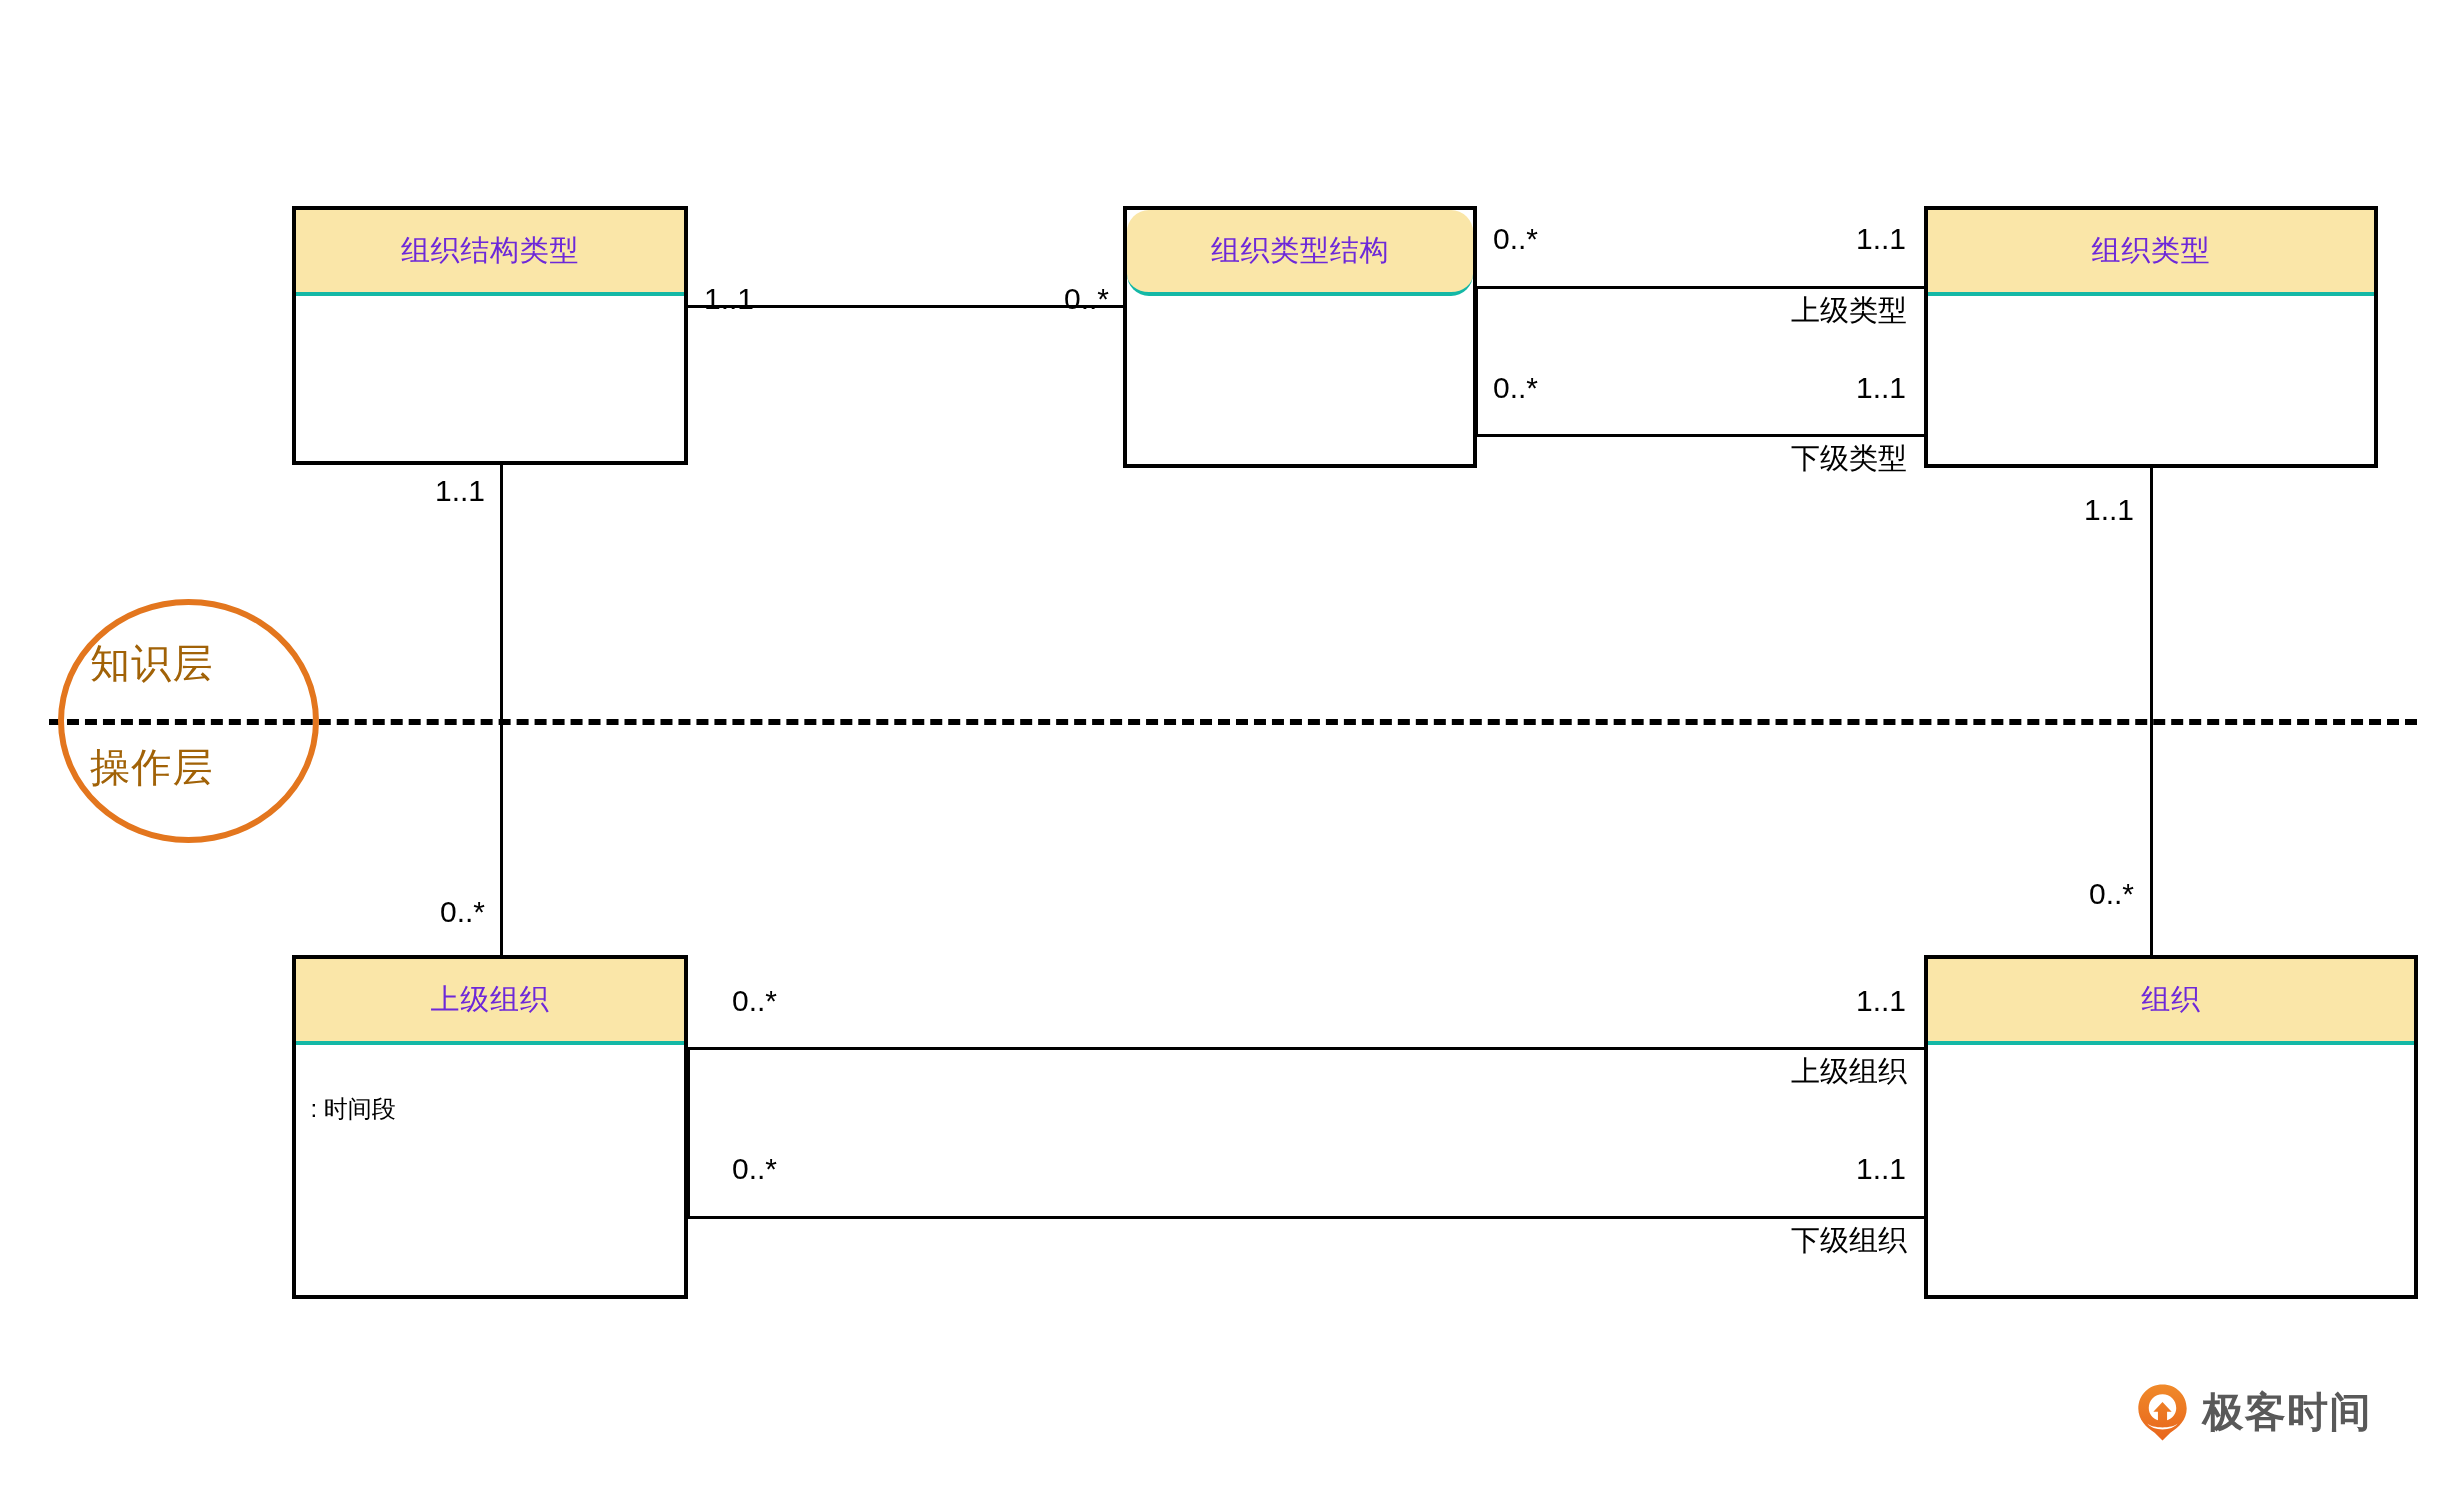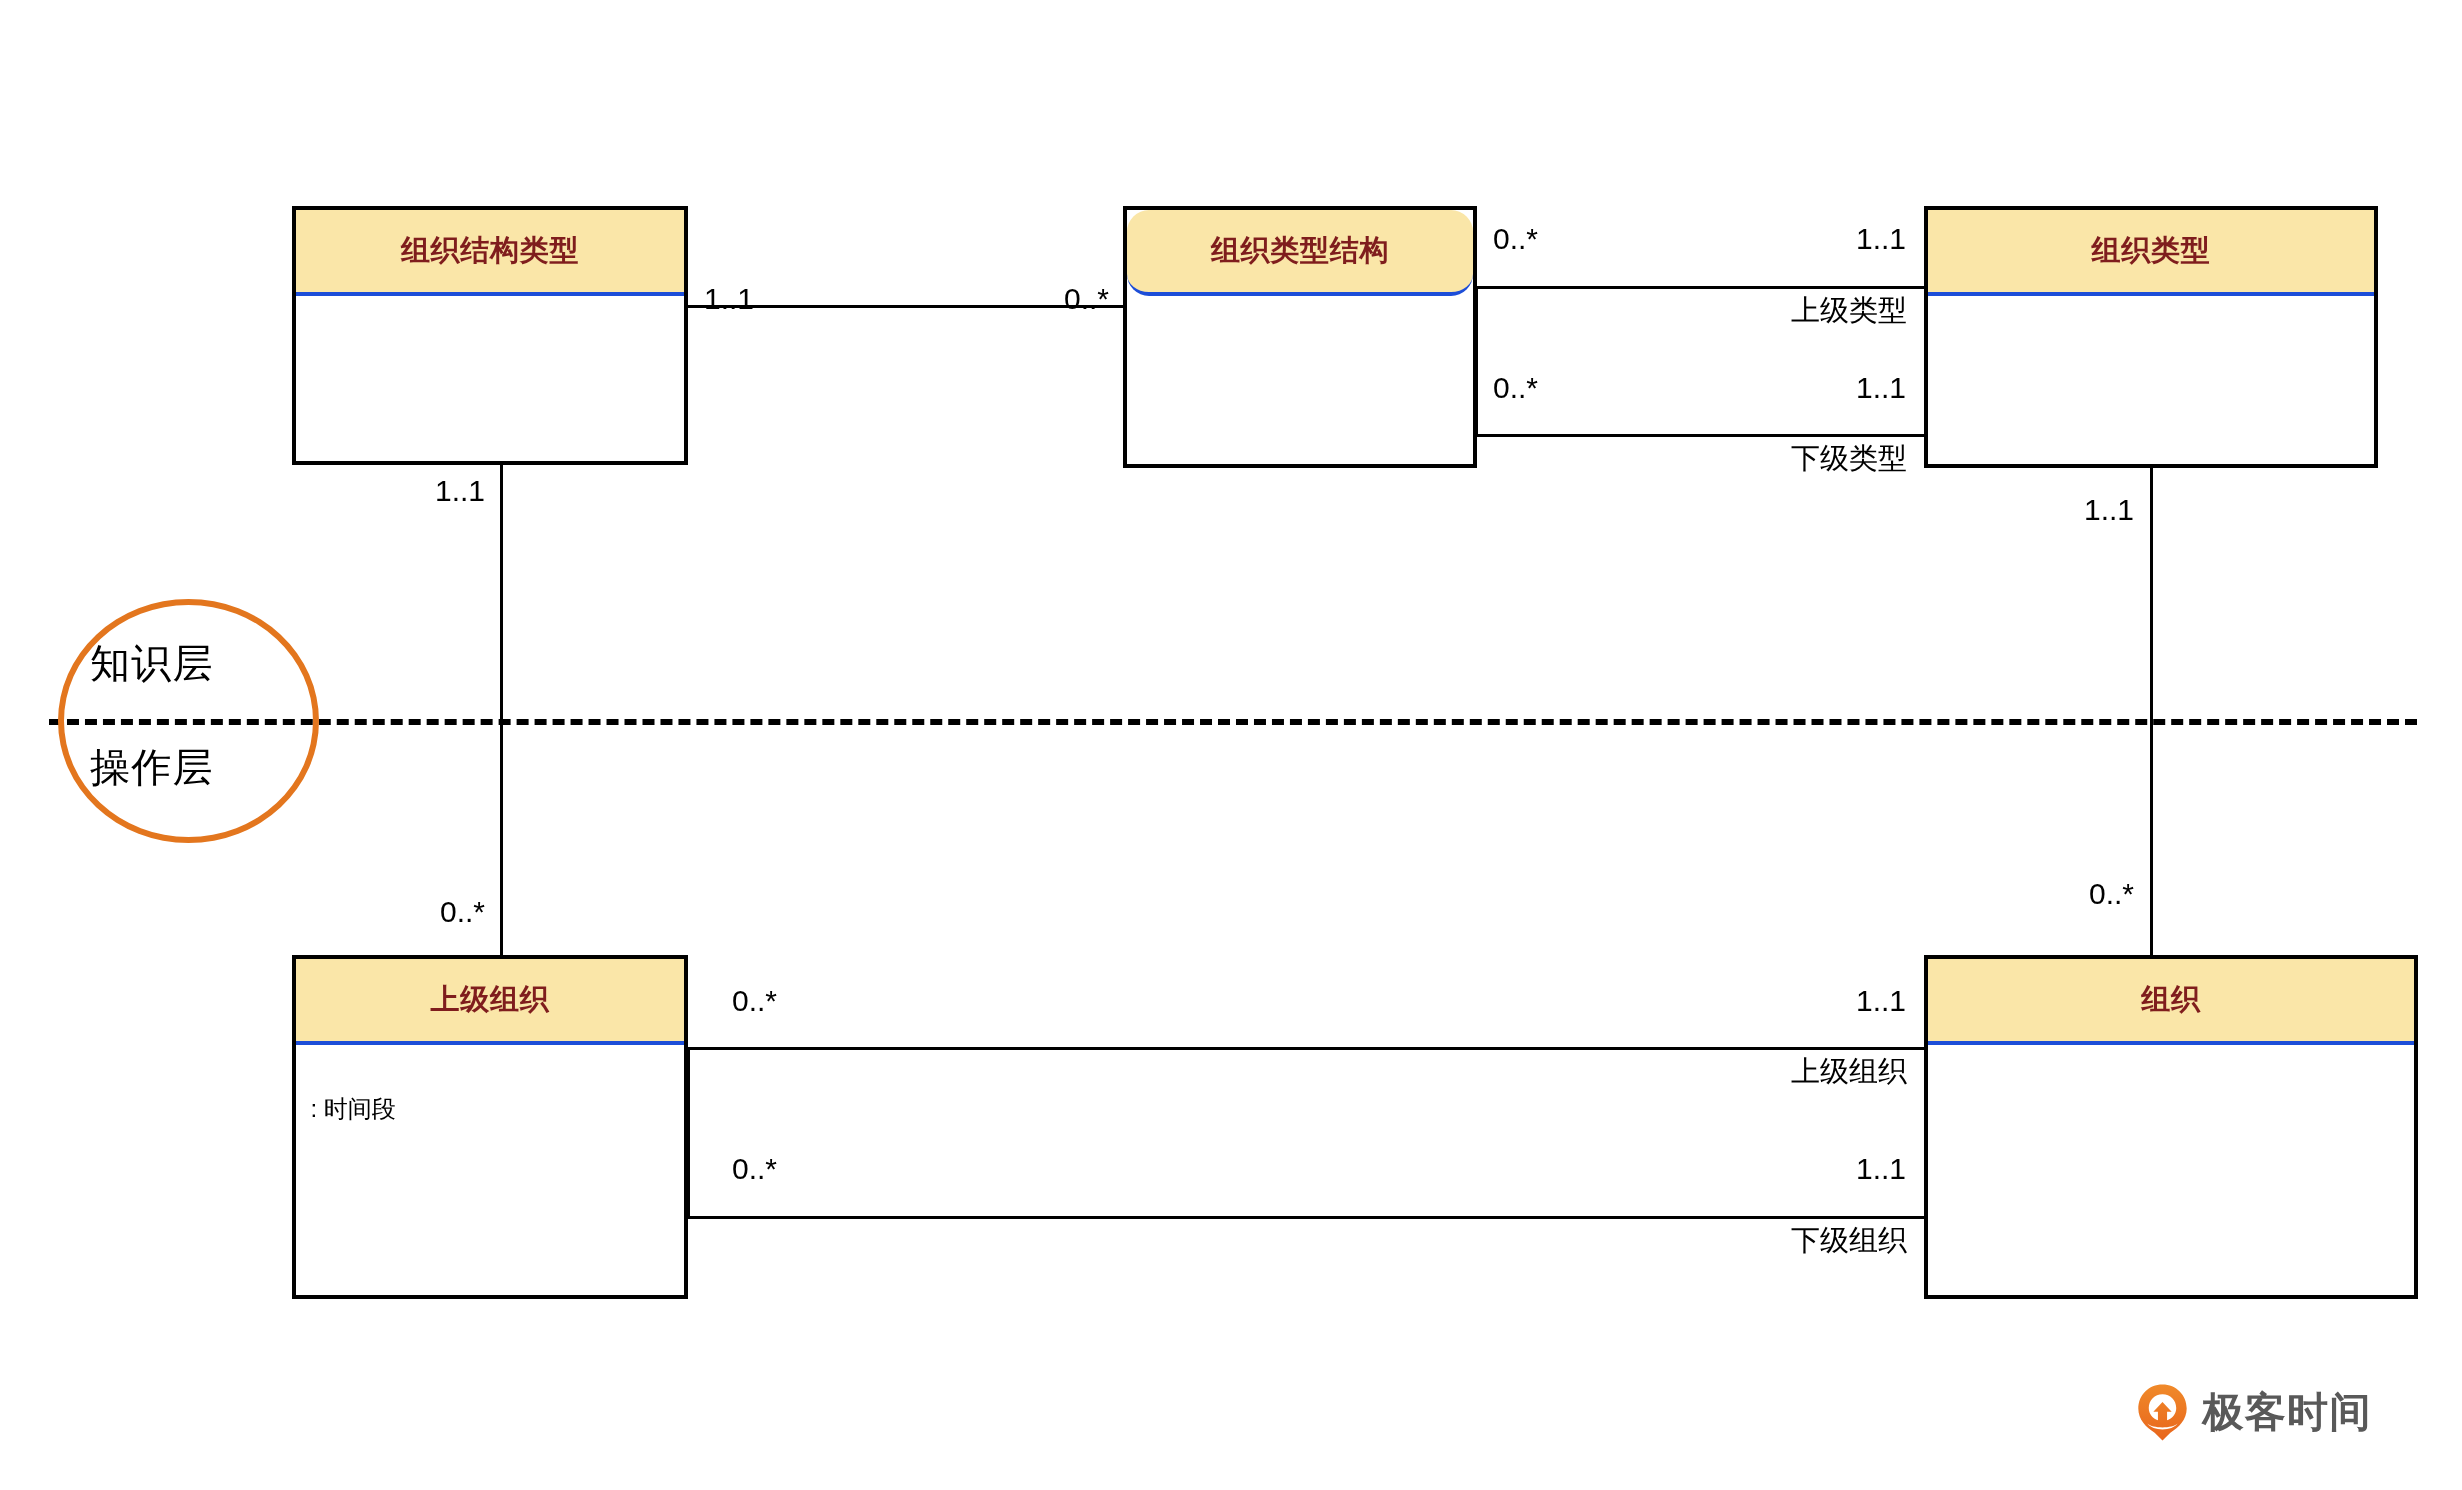--- a/index.html
+++ b/index.html
@@ -21,26 +21,26 @@
   .uml-class {
     position: absolute;
     box-sizing: border-box;
     border: 4px solid #000000;
     background: #ffffff;
   }
   .uml-class .cls-header {
     box-sizing: border-box;
     width: 100%;
     background: #FAE6A8;
-    border-bottom: 4px solid #1d4ed8;
+    border-bottom: 4px solid #14b8a6;
     display: flex;
     align-items: center;
     justify-content: center;
-    font-weight: bold;
-    color: #7f1d1d;
+    font-weight: normal;
+    color: #6d28d9;
     letter-spacing: 0.7px;
   }
   .uml-class .cls-body {
     box-sizing: border-box;
     width: 100%;
     display: block;
     padding: 17px 14.5px 0 14.5px;
   }
   .uml-class .cls-attr {
     color: #000000;
@@ -84,21 +84,21 @@
   }
   .layer-circle {
     position: absolute;
     box-sizing: border-box;
     border: 6px solid #E3761E;
     border-radius: 50%;
     background: transparent;
   }
   .layer-label {
     position: absolute;
-    color: #000000;
+    color: #a16207;
     white-space: nowrap;
     line-height: 1;
     letter-spacing: 1.3px;
   }
 
   
   .watermark {
     position: absolute;
     display: flex;
     align-items: center;

